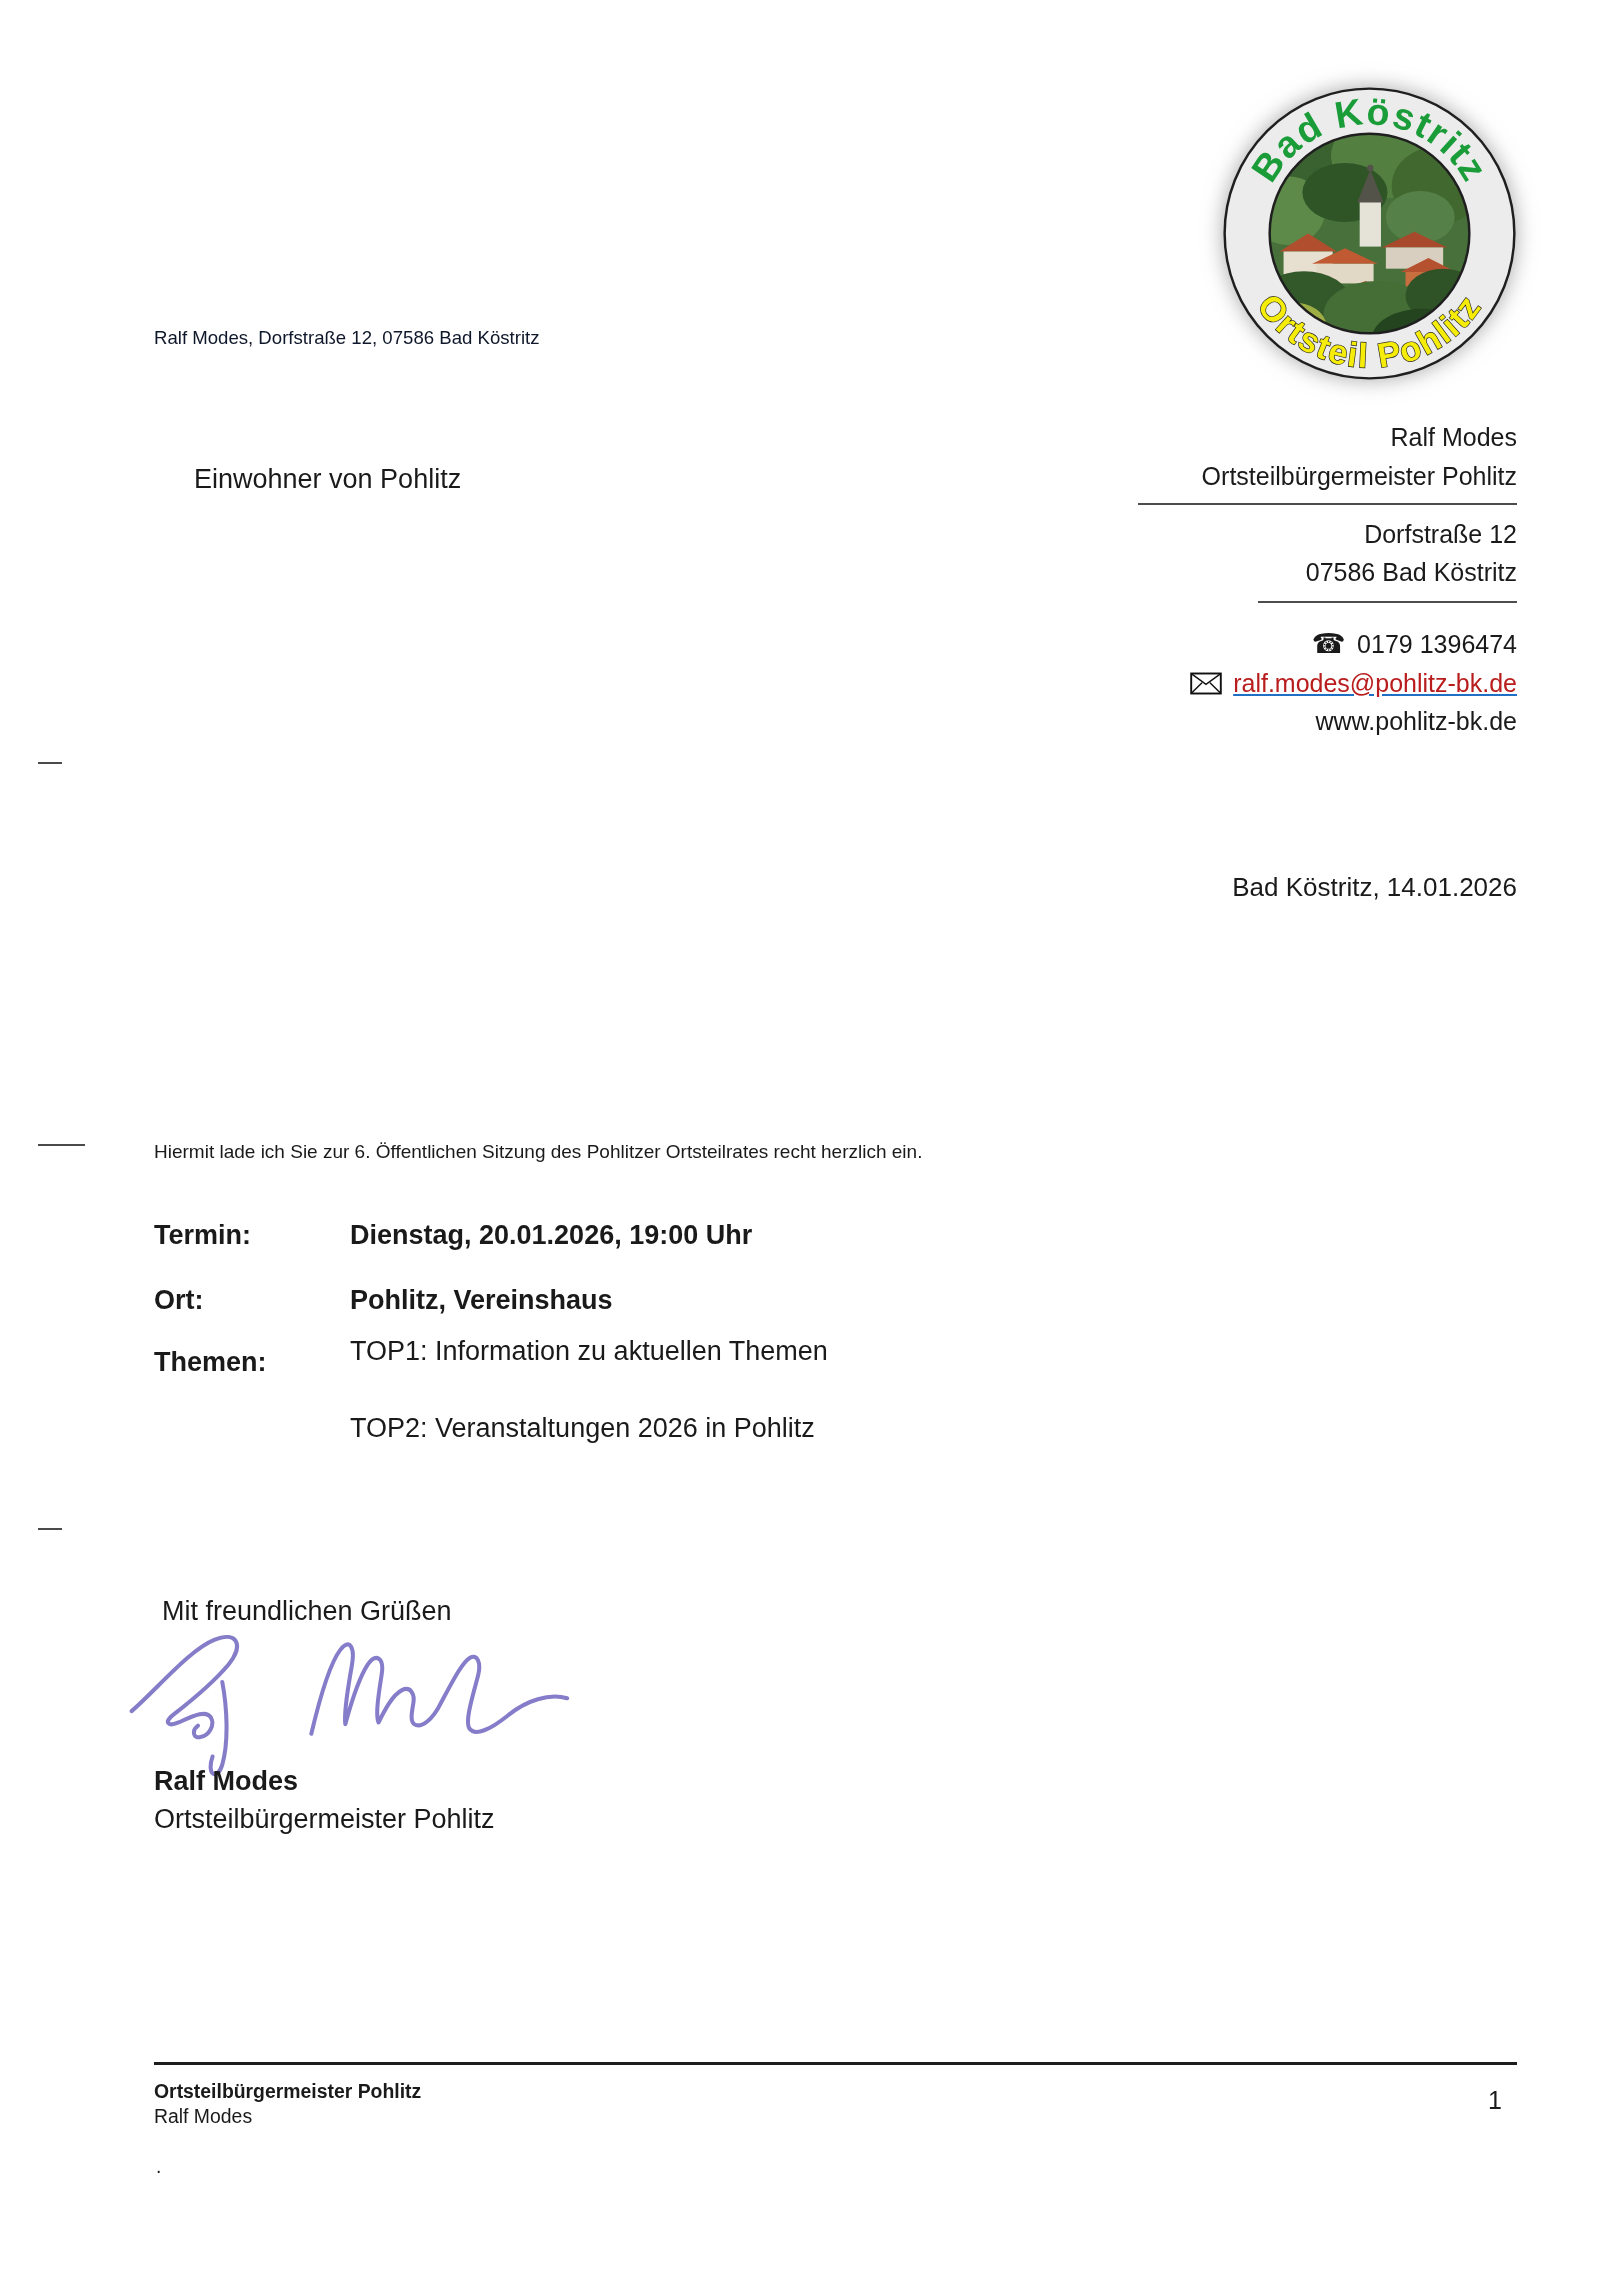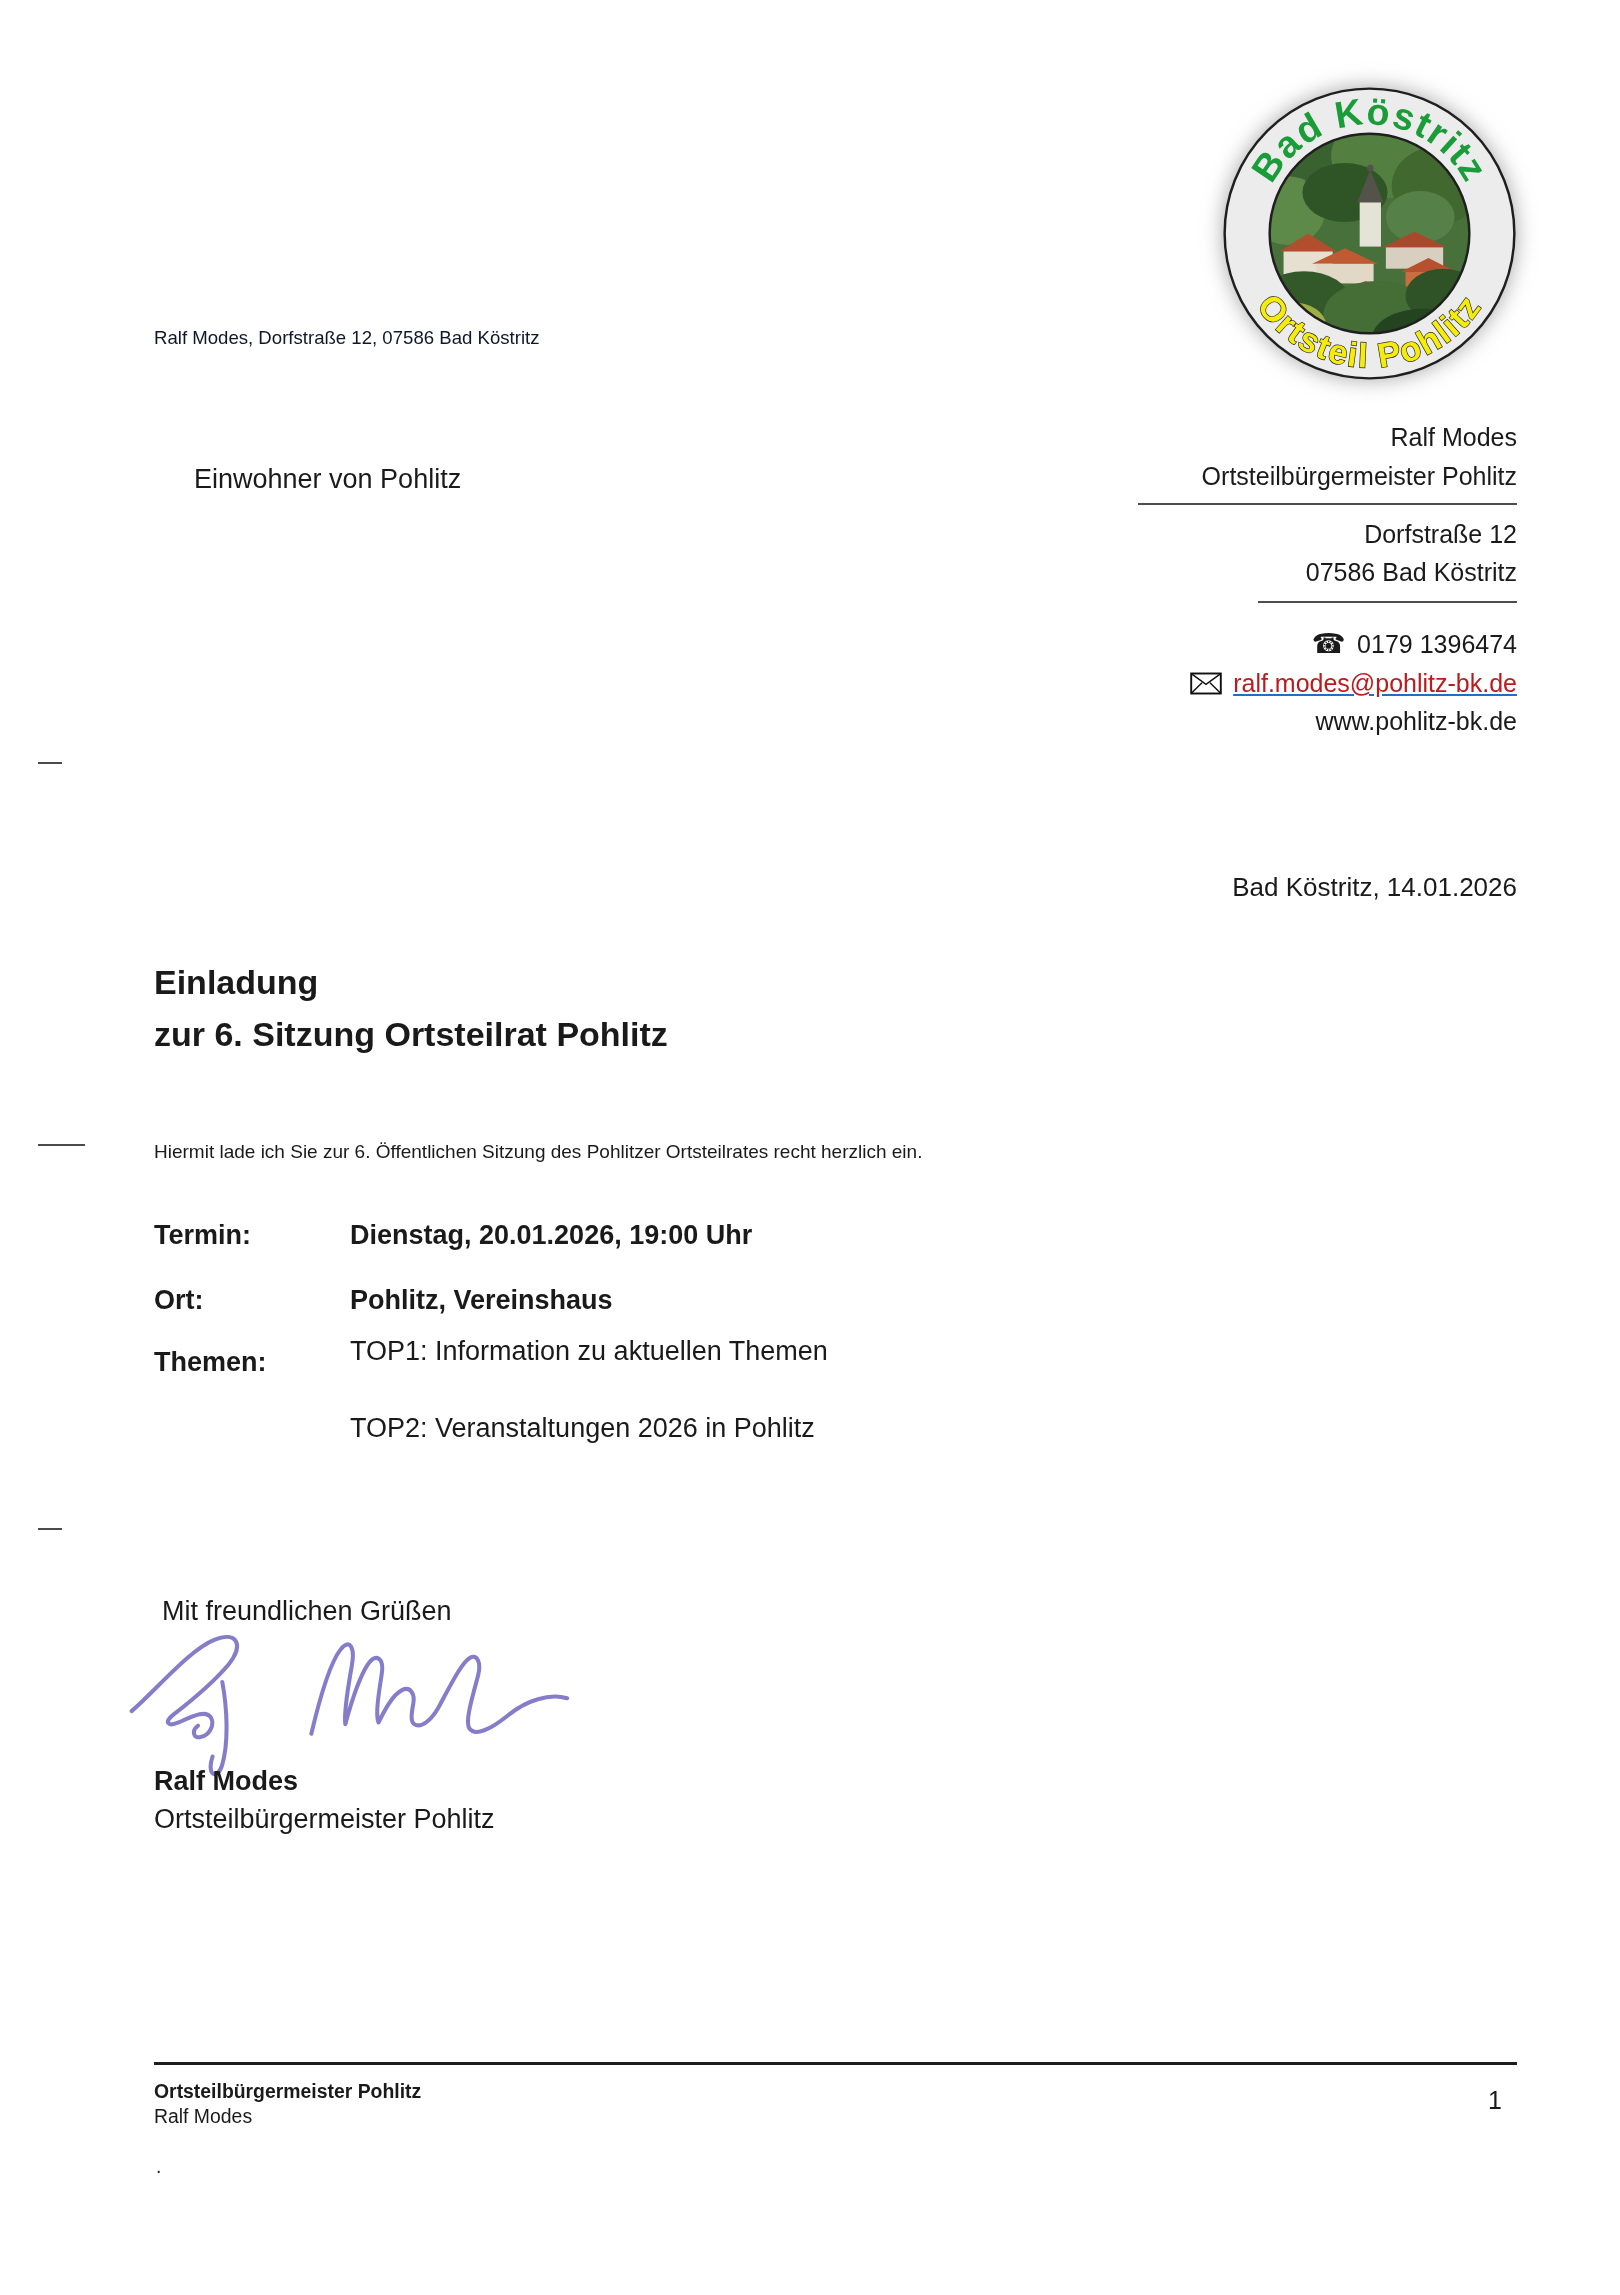--- a/index.html
+++ b/index.html
@@ -113,24 +113,20 @@
     </div>
     <div class="cline" style="top:284px;">www.pohlitz-bk.de</div>
   </div>
 
   <div class="abs fold-mark" style="left:38px;top:762px;width:24px;"></div>
   <div class="abs fold-mark" style="left:38px;top:1144px;width:47px;"></div>
   <div class="abs fold-mark" style="left:38px;top:1528px;width:24px;"></div>
 
   <div class="abs dateline">Bad Köstritz, 14.01.2026</div>
 
-  <div class="abs title">
-    <div>Einladung</div>
-    <div>zur 6. Sitzung Ortsteilrat Pohlitz</div>
-  </div>
 
   <div class="abs intro">Hiermit lade ich Sie zur 6. Öffentlichen Sitzung des Pohlitzer Ortsteilrates recht herzlich ein.</div>
 
   <div class="abs row-label" style="top:1220px;">Termin:</div>
   <div class="abs row-value bold-val" style="top:1220px;">Dienstag, 20.01.2026, 19:00 Uhr</div>
 
   <div class="abs row-label" style="top:1285px;">Ort:</div>
   <div class="abs row-value bold-val" style="top:1285px;">Pohlitz, Vereinshaus</div>
 
   <div class="abs row-label" style="top:1347px;">Themen:</div>

